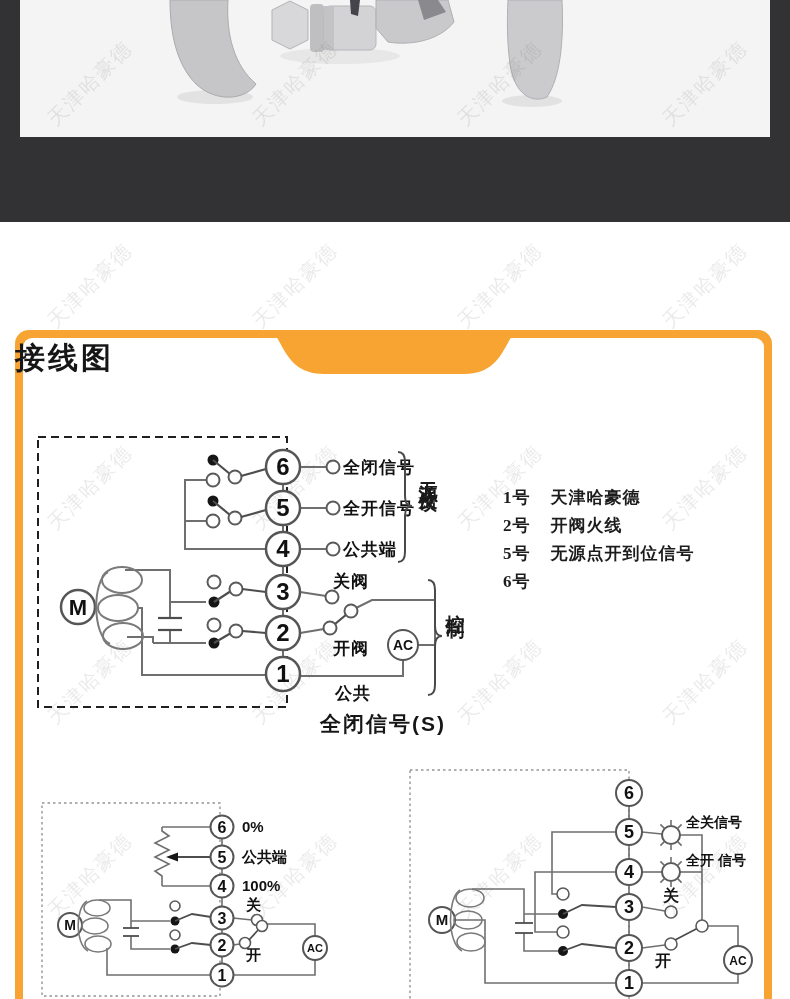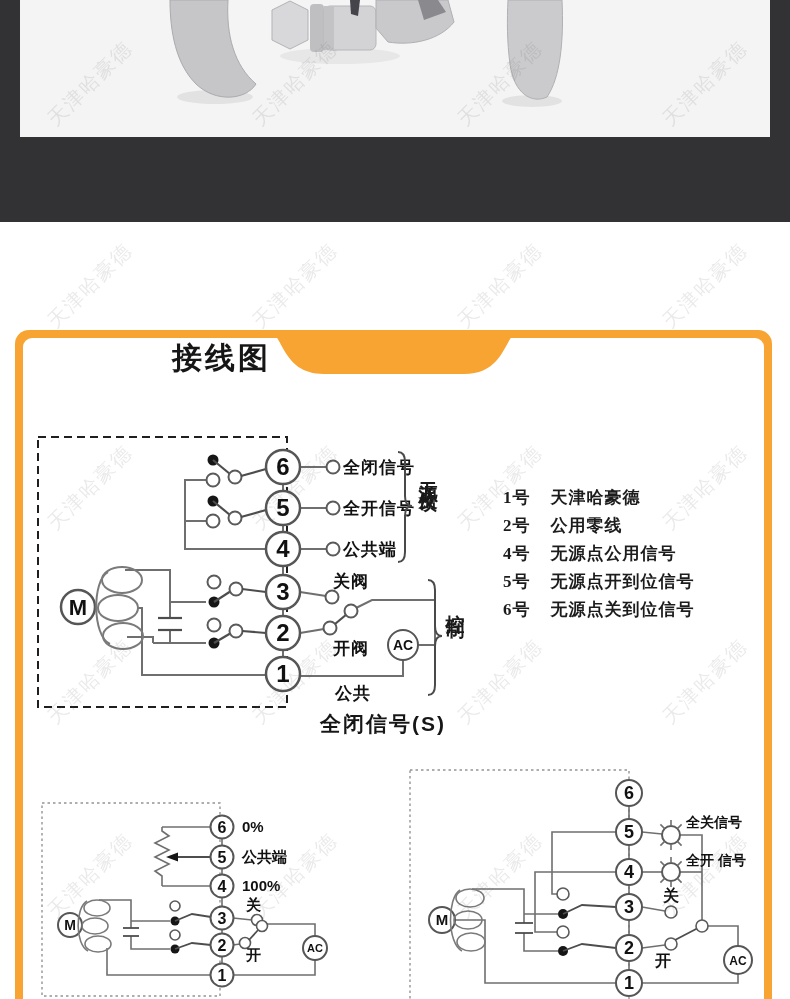--- a/index.html
+++ b/index.html
@@ -10,21 +10,21 @@
   
   .hero { position:absolute; left:0; top:0; width:790px; height:222px; background:#323234; }
   .photo { position:absolute; left:20px; top:0; width:750px; height:137px; background:#f4f4f5; }
 
   
   .box { position:absolute; left:15px; top:330px; width:757px; height:720px;
          background:#F8A433; border-radius:14px; }
   .box-inner { position:absolute; left:8px; top:8px; right:8px; bottom:8px;
                background:#ffffff; border-radius:9px; }
   .tab { position:absolute; left:50%; top:0; margin-left:-128px; width:256px; height:48px; z-index:4; }
-  .tab-title { position:absolute; left:0; top:8px; width:256px; text-align:right;
+  .tab-title { position:absolute; left:0; top:8px; width:256px; text-align:left;
                font-size:30px; font-weight:700; color:#161616; letter-spacing:3px; z-index:5; }
 
   .svg-main  { position:absolute; left:7px;   top:92px;  }
   .svg-left  { position:absolute; left:12px;  top:457px; }
   .svg-right { position:absolute; left:382px; top:425px; }
 
   .legend { position:absolute; left:480px; top:146px; }
   .legend-row { height:28px; line-height:28px; font-size:17px; font-weight:700;
                 color:#1c1c1c; letter-spacing:1px; display:flex; gap:20px; white-space:nowrap;font-family:Liberation Serif, serif; }
   .caption { position:absolute; left:235px; top:372px; width:250px; text-align:center;
@@ -217,33 +217,28 @@
     <div class="vlabel vlabel-feedback">无源反馈</div>
     <div class="vlabel vlabel-control">控制</div>
 
     <div class="legend">
       <div class="legend-row">
         <span>1号</span>
         <span>天津哈豪德</span>
       </div>
       <div class="legend-row">
         <span>2号</span>
-        <span>公用零线</span>
-      </div>
-      <div class="legend-row">
-        <span>4号</span>
-        <span>无源点公用信号</span>
+        <span>开阀火线</span>
       </div>
       <div class="legend-row">
         <span>5号</span>
         <span>无源点开到位信号</span>
       </div>
       <div class="legend-row">
         <span>6号</span>
-        <span>无源点关到位信号</span>
       </div>
     </div>
 
     <div class="caption">全闭信号(S)</div>
 
     <svg class="svg-left" width="360" height="206" viewBox="0 0 360 206">
       <rect class="boundary-s" x="7" y="8" width="178" height="193"></rect>
 
       <g>
         <line class="wire-s" x1="187" y1="32" x2="187" y2="180"></line>

